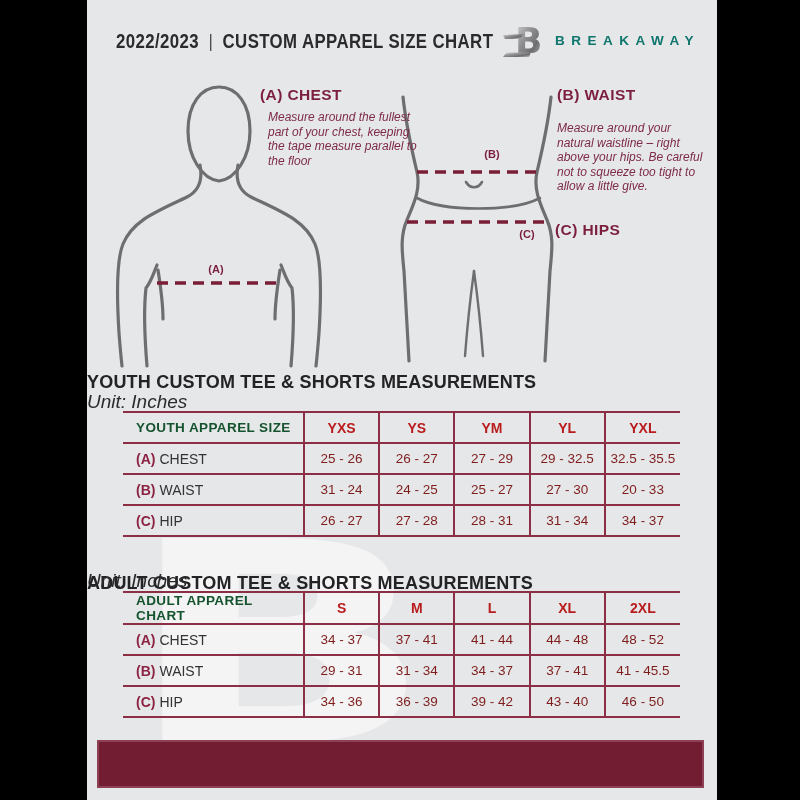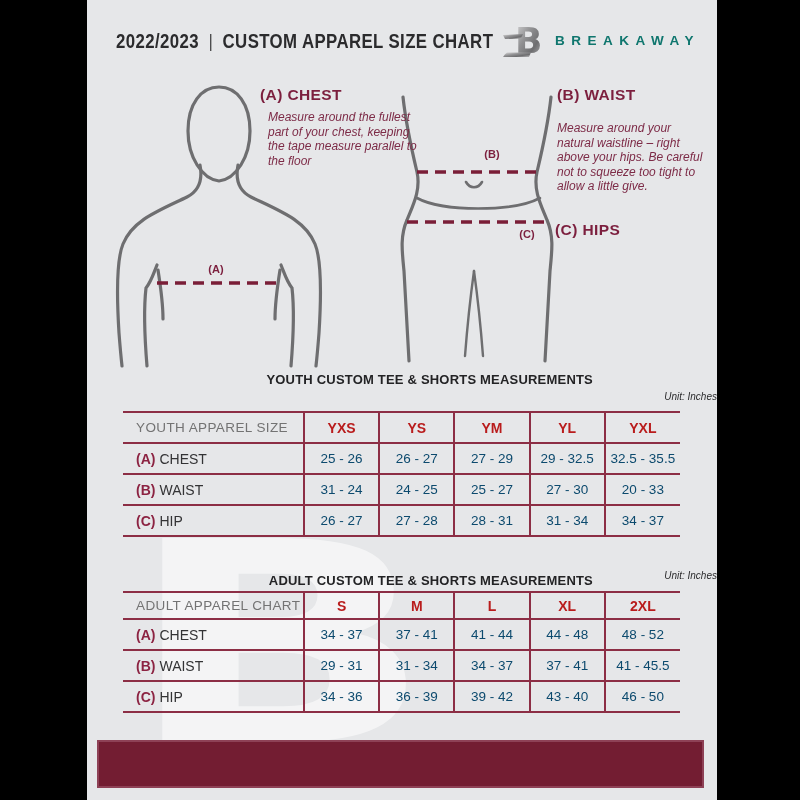--- a/index.html
+++ b/index.html
@@ -34,43 +34,43 @@
   .guide-text {
     position:absolute; font-size:12px; font-style:italic; line-height:1.21;
     color:#7d2b47; z-index:2; font-weight:500;
   }
   .measure-label {
     position:absolute; font-size:11px; font-weight:700; color:#7c1f3e;
     width:34px; text-align:center; z-index:2;
   }
   
   .tbl-title {
-    position:absolute; left:0; width:506px; text-align:right;
-    font-size:13px; font-weight:700; color:#232325; letter-spacing:0.2px; z-index:2;
+    position:absolute; left:0; width:506px; text-align:left;
+    font-size:18px; font-weight:700; color:#232325; letter-spacing:0.2px; z-index:2;
   }
   .tbl-unit {
-    position:absolute; left:0; width:630px; text-align:right;
-    font-size:10px; font-style:italic; color:#2b2b2d; z-index:2;
+    position:absolute; left:0; width:630px; text-align:left;
+    font-size:19px; font-style:italic; color:#2b2b2d; z-index:2;
   }
   .size-table {
     position:absolute; left:36px; width:557px; border-collapse:collapse; table-layout:fixed;
     z-index:2; border-bottom:2px solid #8c2e45;
   }
   .size-table tr { border-top:2px solid #8c2e45; }
   .size-table th + th, .size-table td + td { border-left:2px solid #8c2e45; }
   .size-table th, .size-table td { padding:0; }
   .col-label { width:181px; }
   th.apparel-label {
-    text-align:left; padding-left:13px; font-weight:400;
-    font-size:13.5px; letter-spacing:0.4px; color:#737373;
+    text-align:left; padding-left:13px; font-weight:700;
+    font-size:13.5px; letter-spacing:0.4px; color:#14532d;
   }
   th.size-h { font-size:14px; font-weight:700; color:#b91c1c; text-align:center; }
   td.row-label { text-align:left; padding-left:13px; font-size:14px; color:#333335; }
   td.row-label .pfx { font-weight:700; color:#8c2342; margin-right:4px; }
-  td.val { font-size:13.5px; color:#0c4a6e; text-align:center; }
+  td.val { font-size:13.5px; color:#7f1d1d; text-align:center; }
   #youth-table th { height:29px; }
   #youth-table td { height:29px; }
   #adult-table th { height:25px; }
   #adult-table td { height:29px; }
   
   .watermark {
     position:absolute; left:38px; top:505px; z-index:0;
     font-size:280px; font-weight:700; line-height:1; color:rgba(255,255,255,0.55);
     transform:scaleX(1.45); transform-origin:0 0;
     font-family:"DejaVu Sans", sans-serif;

